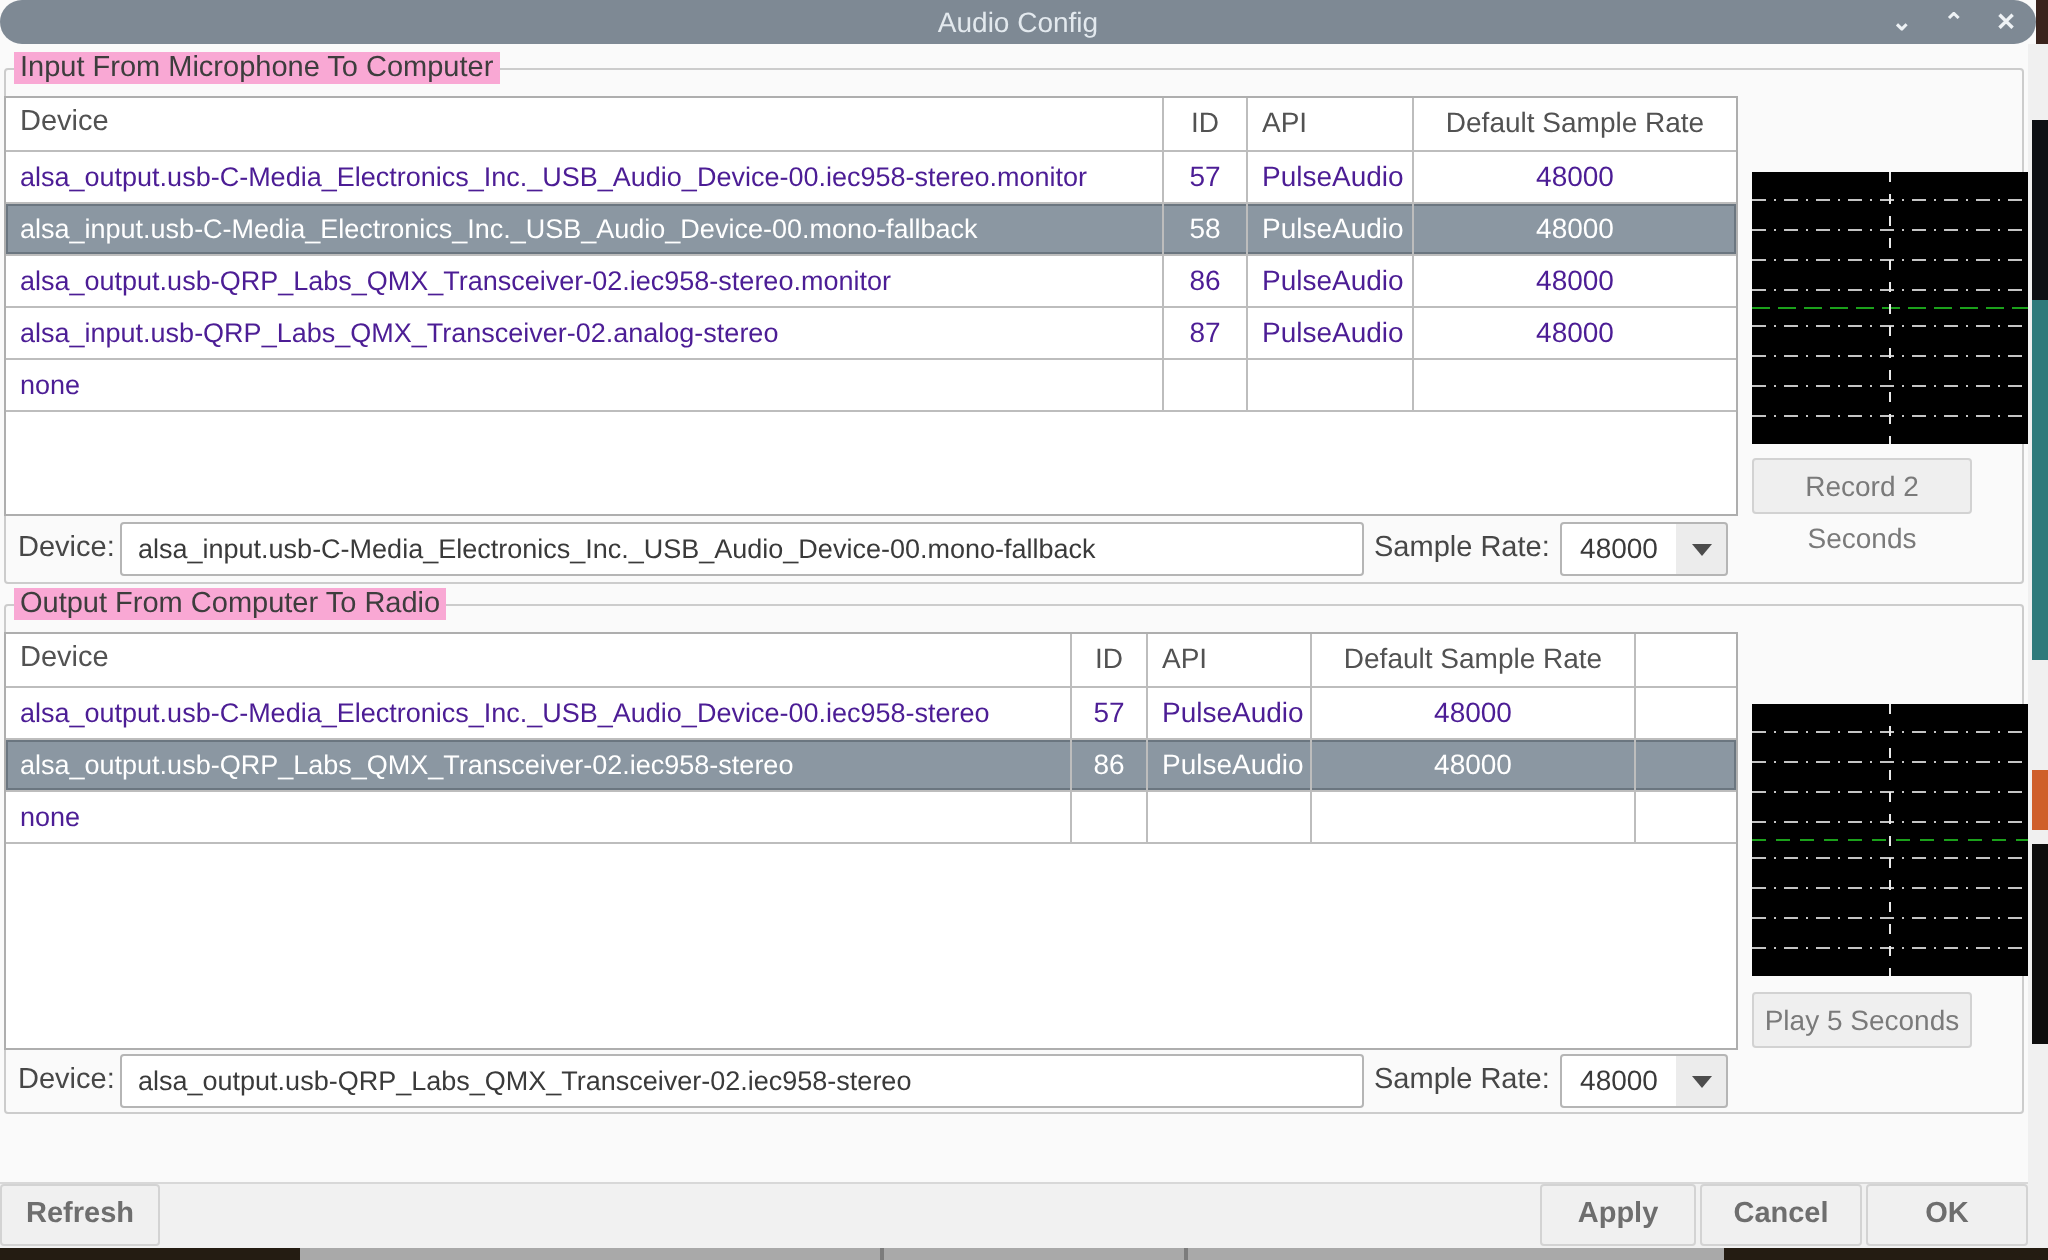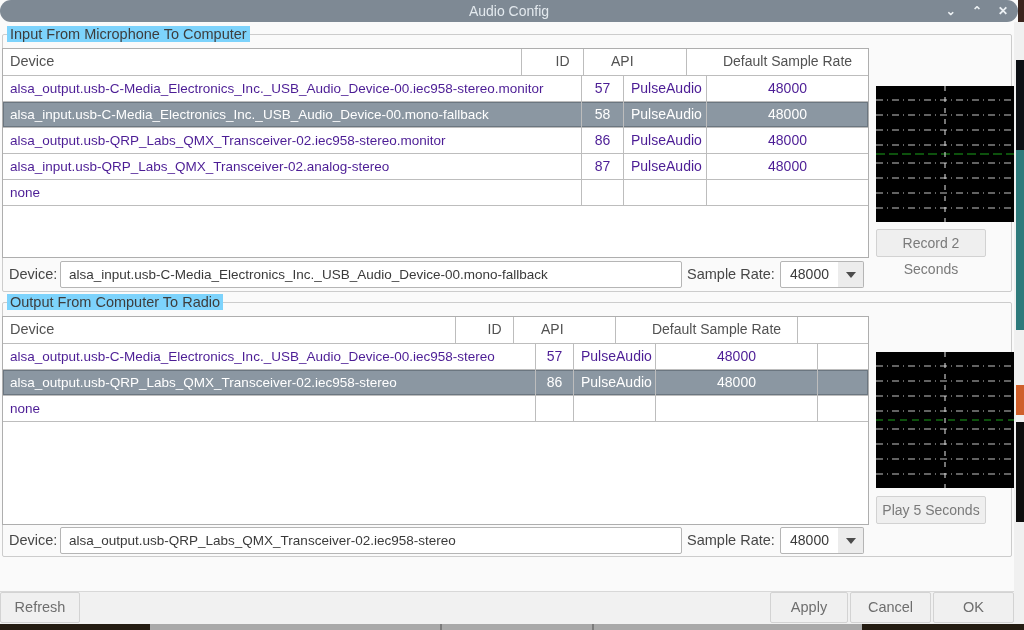--- a/index.html
+++ b/index.html
@@ -15,34 +15,34 @@
     background:#7e8994; color:#e3e9ee;
     font-size:14px; line-height:22px; text-align:center;border-radius:11px;
   }
   .titlebar-corner { position:absolute; right:0; top:0; width:6px; height:22px; background:#3a241d; }
   .win-controls { position:absolute; right:16px; top:0; height:22px; display:flex; gap:16px; align-items:center; }
   .win-btn { color:#eef2f5; font-size:12px; line-height:22px; cursor:default; font-weight:bold; }
   
   .group { position:absolute; border:1px solid #cccccc; border-radius:2px; background:#fafafa; }
   .group-legend {
     position:absolute; top:-9px; left:4px; padding:0 3px;
-    background:#7dd3fc; font-size:14.5px; color:#3d3d3d; white-space:nowrap;
+    background:#f9a8d4; font-size:14.5px; color:#3d3d3d; white-space:nowrap;
   }
   #group-input  { left:2px; top:34px;  width:1010px; height:258px; }
   #group-output { left:2px; top:302px; width:1010px; height:255px; }
   
   .table {
     position:absolute; left:-1px; top:13px; width:867px;
     background:#ffffff; border:1px solid #aeaeae;
     display:flex; flex-direction:column; overflow:hidden;
   }
   #table-input  { height:210px; }
   #table-output { height:209px; }
   .trow { display:flex; flex:none; height:26px; border-bottom:1px solid #bdbdbd; background:#fff; }
-  .trow.thead { height:27px; color:#555;gap:20px; }
+  .trow.thead { height:27px; color:#555; }
   .tcell {
     font-size:14px; line-height:25px; white-space:nowrap; overflow:hidden;
     border-right:1px solid #bdbdbd; color:#4c1d95;
   }
   .trow.thead .tcell { color:#525252; }
   .c-dev { flex:1 1 auto; padding-left:7px; font-size:13.5px; }
   .trow.thead .c-dev { font-size:14.5px; }
   .c-id  { flex:0 0 42px; text-align:center; }
   .c-api { flex:0 0 83px; padding-left:7px; }
   .c-dsr { flex:0 0 161px; text-align:center; border-right:none; }
@@ -90,21 +90,21 @@
   
   .tabbar { position:absolute; left:0; top:560px; width:1014px; height:31px; background:#e9e9e9; display:flex;margin-top:46px; }
   .tab { height:31px; font-size:14.5px; text-align:center; cursor:default; }
   .tab-receive { margin-left:8px; width:68px; color:#a2a2a2; line-height:31px; background:#e6e6e6; }
   .tab-transmit { width:78px; color:#454545; background:#ffffff; border-top:4px solid #6d7378; line-height:27px; margin-top:-3px; }
   
   .footer { position:absolute; left:0; top:591px; width:1014px; height:33px; background:#f1f1f1; border-top:1px solid #d8d8d8; }
   .f-btn {
     position:absolute; top:1px; height:31px;
     background:#f0f0f0; border:1px solid #d3d3d3; border-radius:2px;
-    font-size:14.5px; color:#6e6e6e; text-align:center; line-height:29px; cursor:default;
+    font-size:14.5px; color:#6e6e6e; text-align:center; line-height:29px; cursor:default;font-weight:bold;
   }
   #btn-refresh { left:0px;  width:80px; }
   #btn-apply   { left:770px; width:78px; }
   #btn-cancel  { left:850px; width:81px; }
   #btn-ok      { left:933px; width:81px; }
   
   .bottom-strip { position:absolute; left:0; top:624px; width:1024px; height:6px; background:#241c12; }
   .bottom-strip .mid { position:absolute; left:150px; top:0; width:712px; height:6px; background:#a9a9a9; }
   .bottom-strip .sep1 { position:absolute; left:440px; top:0; width:2px; height:6px; background:#7c7c7c; }
   .bottom-strip .sep2 { position:absolute; left:592px; top:0; width:2px; height:6px; background:#7c7c7c; }

